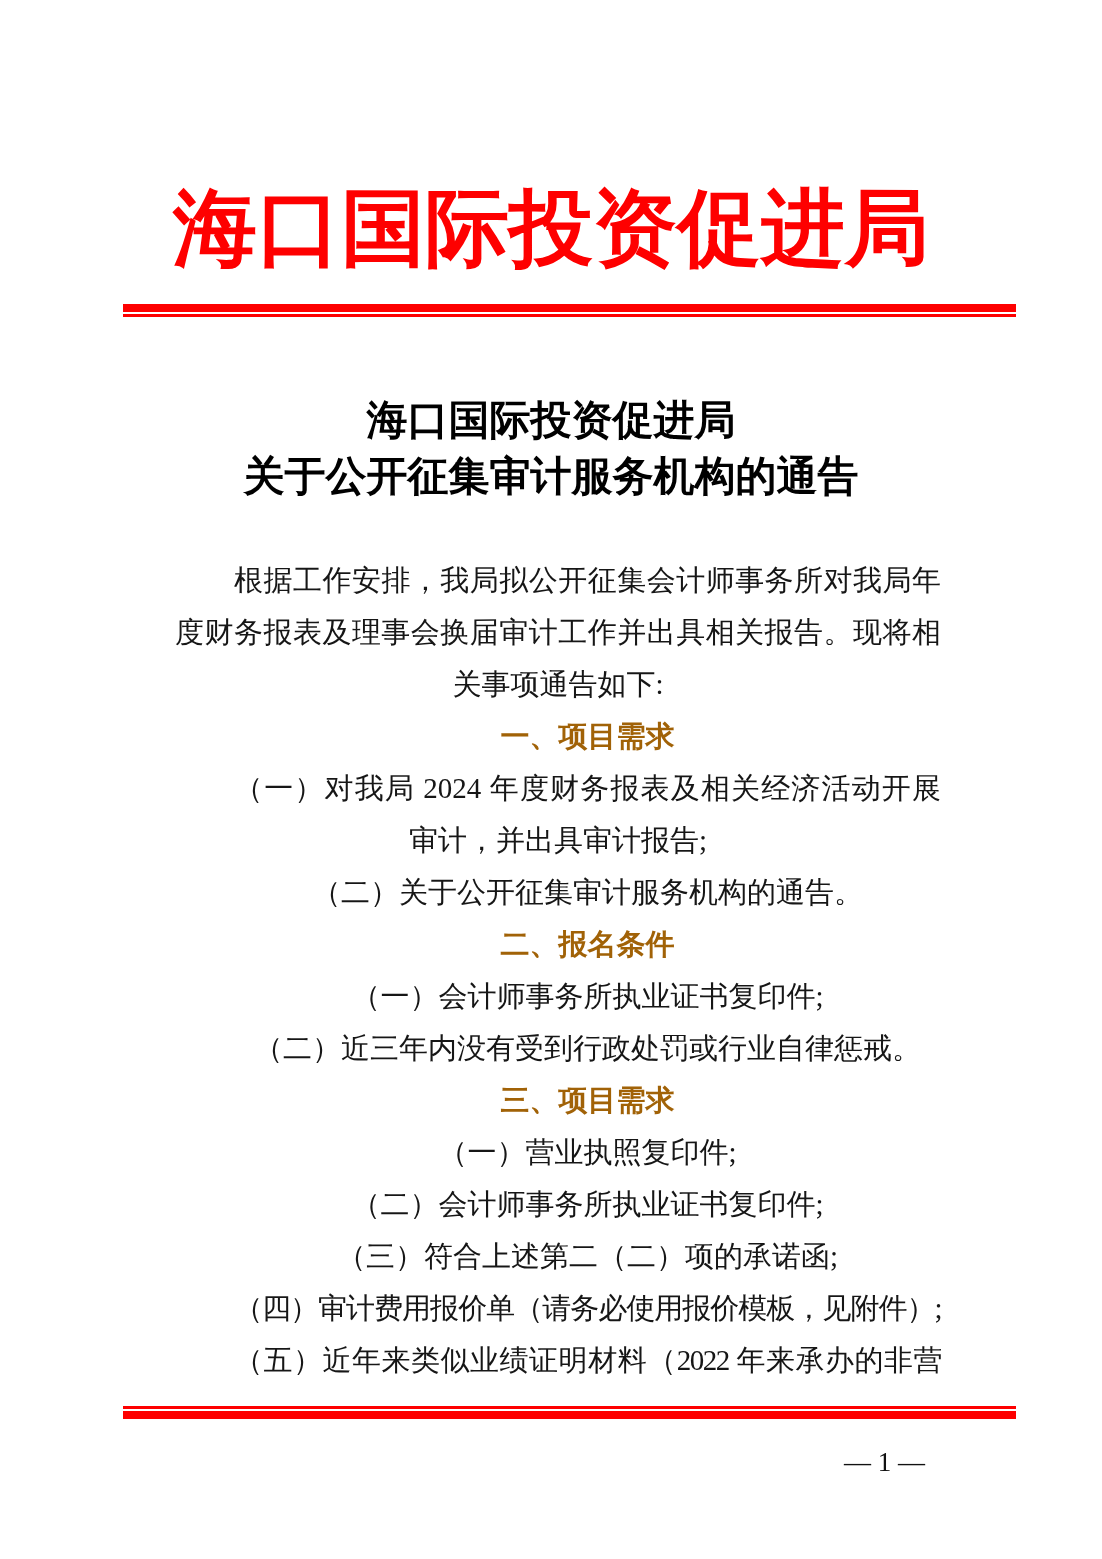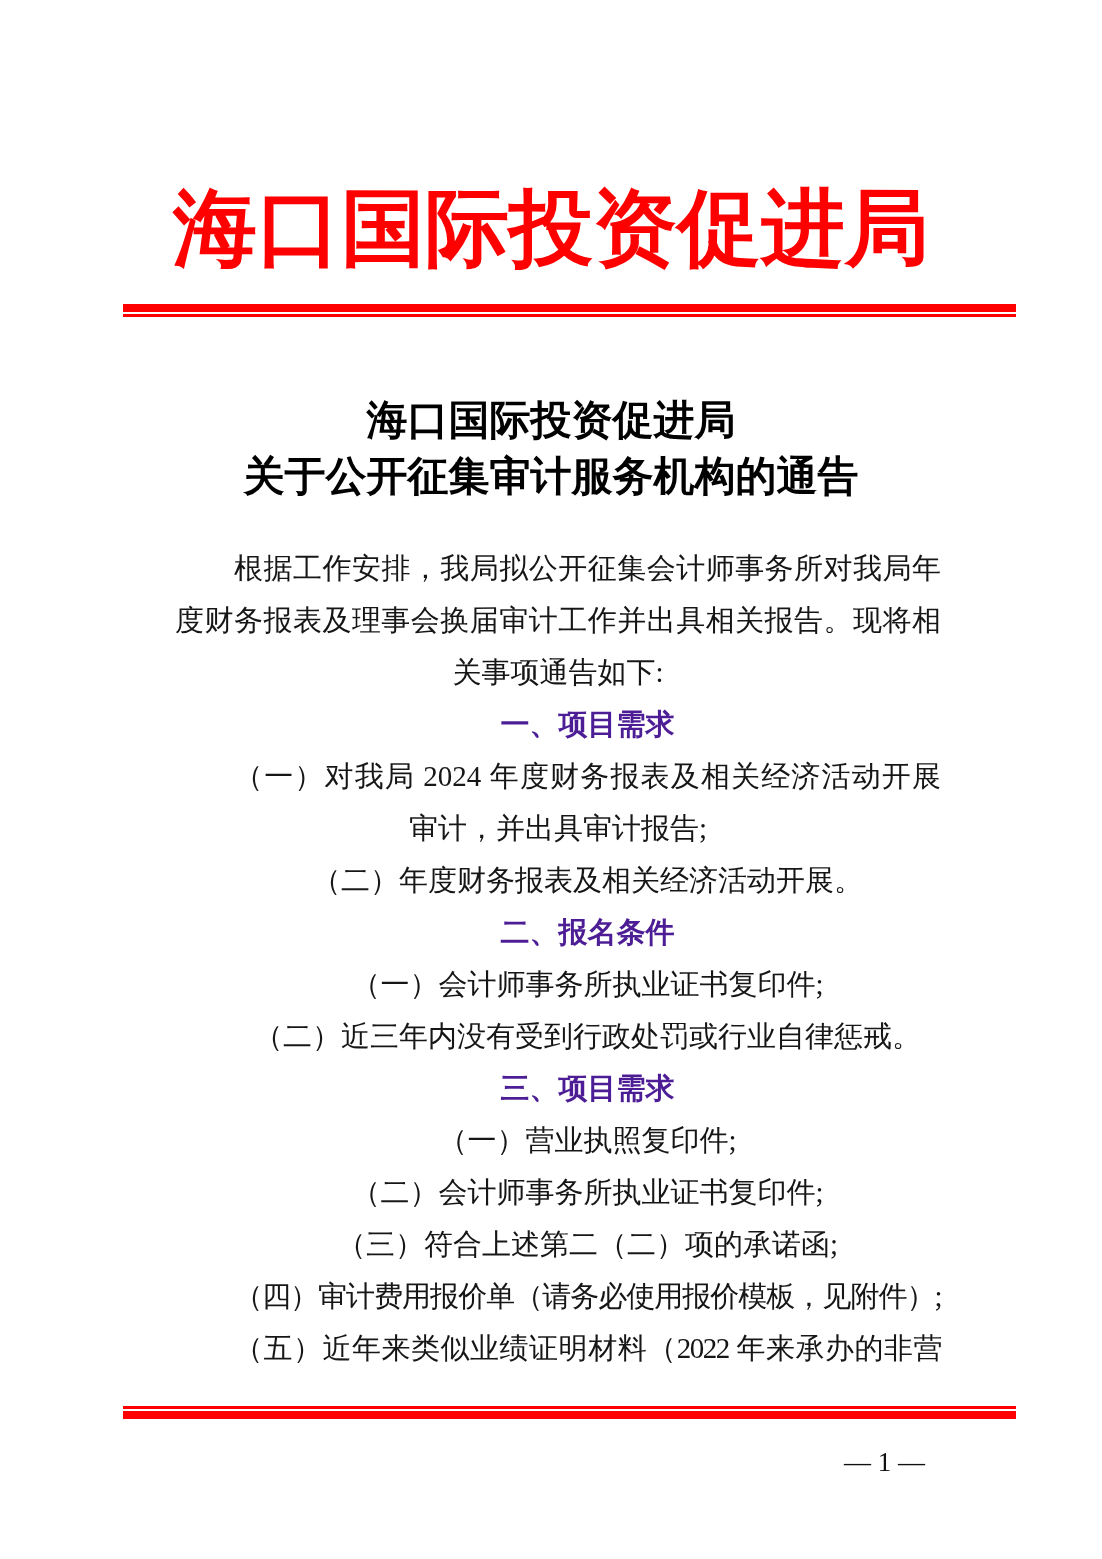--- a/index.html
+++ b/index.html
@@ -55,42 +55,42 @@
     font-weight: bold;
     font-size: 41px;
     line-height: 56px;
     white-space: nowrap;
   }
 
   
   .body-block {
     position: absolute;
     left: 167px;
-    top: 542px;
+    top: 554px;
     width: 766px;
     font-size: 29px;
     color: #161616;
   }
   .line {
     height: 52px;
     line-height: 52px;
     white-space: nowrap;
     text-align: center;
   }
   .line.fill {
     white-space: normal;
     text-align: justify;
     text-align-last: justify;
     overflow: hidden;
   }
   .line.indent { padding-left: 59px; }
   .line.heading {
     font-family: "Liberation Sans", "DejaVu Sans", sans-serif;
     font-weight: bold;
-    color: #4c1d95;
+    color: #a16207;
   }
   .line.tight { letter-spacing: -1.5px; }
 
   
   .page-number {
     position: absolute;
     top: 1446px;
     right: 169px;
     height: 32px;
     line-height: 32px;
@@ -117,21 +117,21 @@
     <div>关于公开征集审计服务机构的通告</div>
   </div>
 
   <div class="body-block">
       <div class="line indent fill">根据工作安排，我局拟公开征集会计师事务所对我局年</div>
       <div class="line fill">度财务报表及理事会换届审计工作并出具相关报告。现将相</div>
       <div class="line">关事项通告如下:</div>
       <div class="line indent heading">一、项目需求</div>
       <div class="line indent fill">（一）对我局 2024 年度财务报表及相关经济活动开展</div>
       <div class="line">审计，并出具审计报告;</div>
-      <div class="line indent">（二）年度财务报表及相关经济活动开展。</div>
+      <div class="line indent">（二）关于公开征集审计服务机构的通告。</div>
       <div class="line indent heading">二、报名条件</div>
       <div class="line indent">（一）会计师事务所执业证书复印件;</div>
       <div class="line indent">（二）近三年内没有受到行政处罚或行业自律惩戒。</div>
       <div class="line indent heading">三、项目需求</div>
       <div class="line indent">（一）营业执照复印件;</div>
       <div class="line indent">（二）会计师事务所执业证书复印件;</div>
       <div class="line indent">（三）符合上述第二（二）项的承诺函;</div>
       <div class="line indent fill tight">（四）审计费用报价单（请务必使用报价模板，见附件）;</div>
       <div class="line indent fill tight">（五）近年来类似业绩证明材料（2022 年来承办的非营</div>
     </div>

